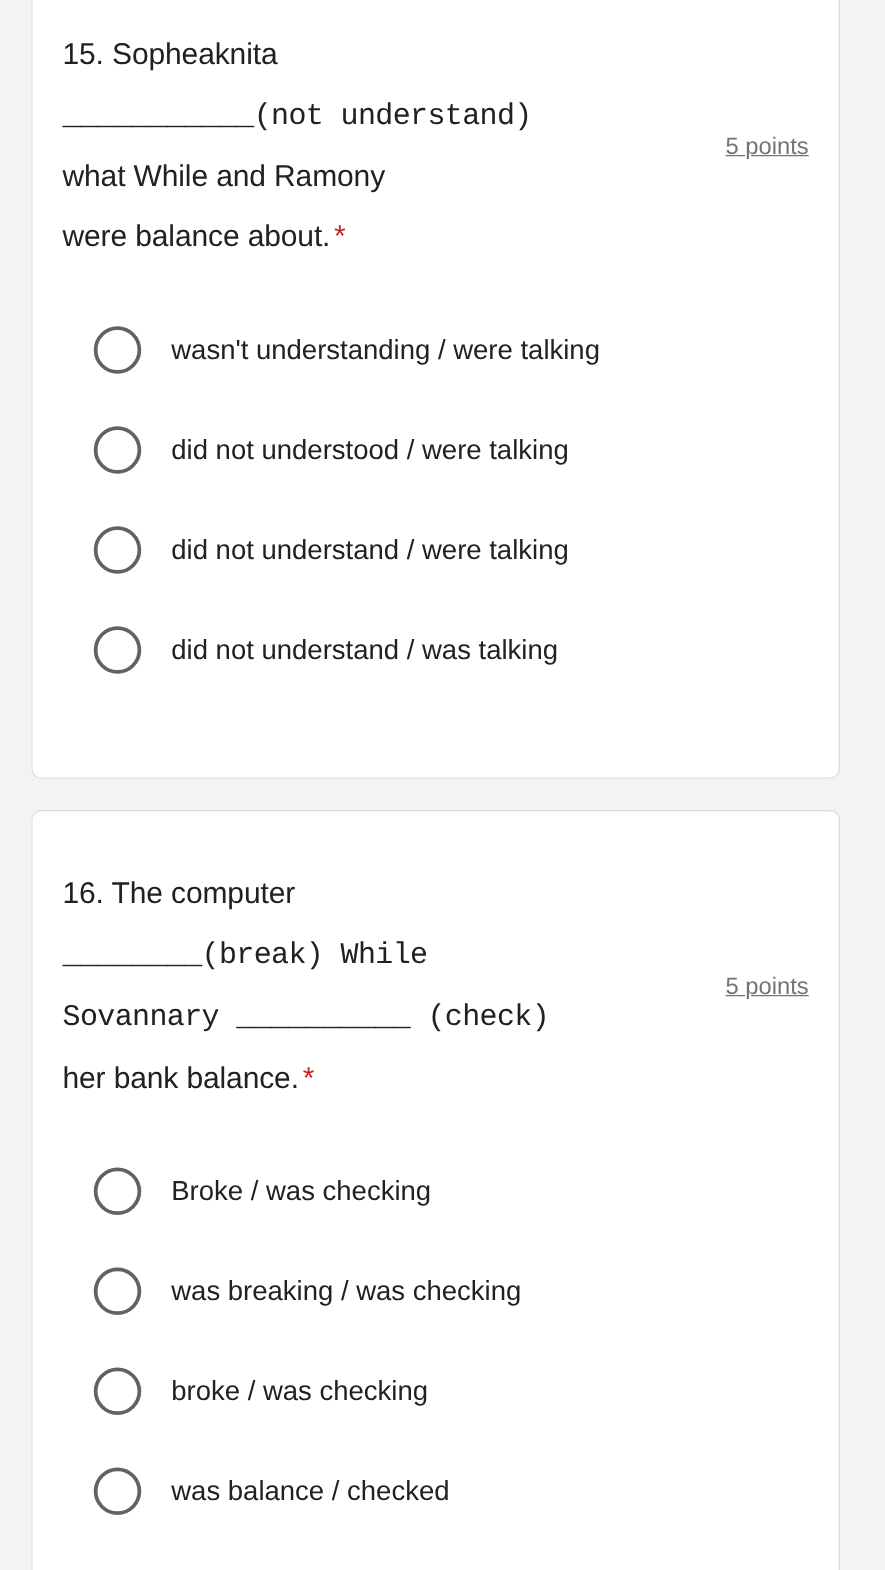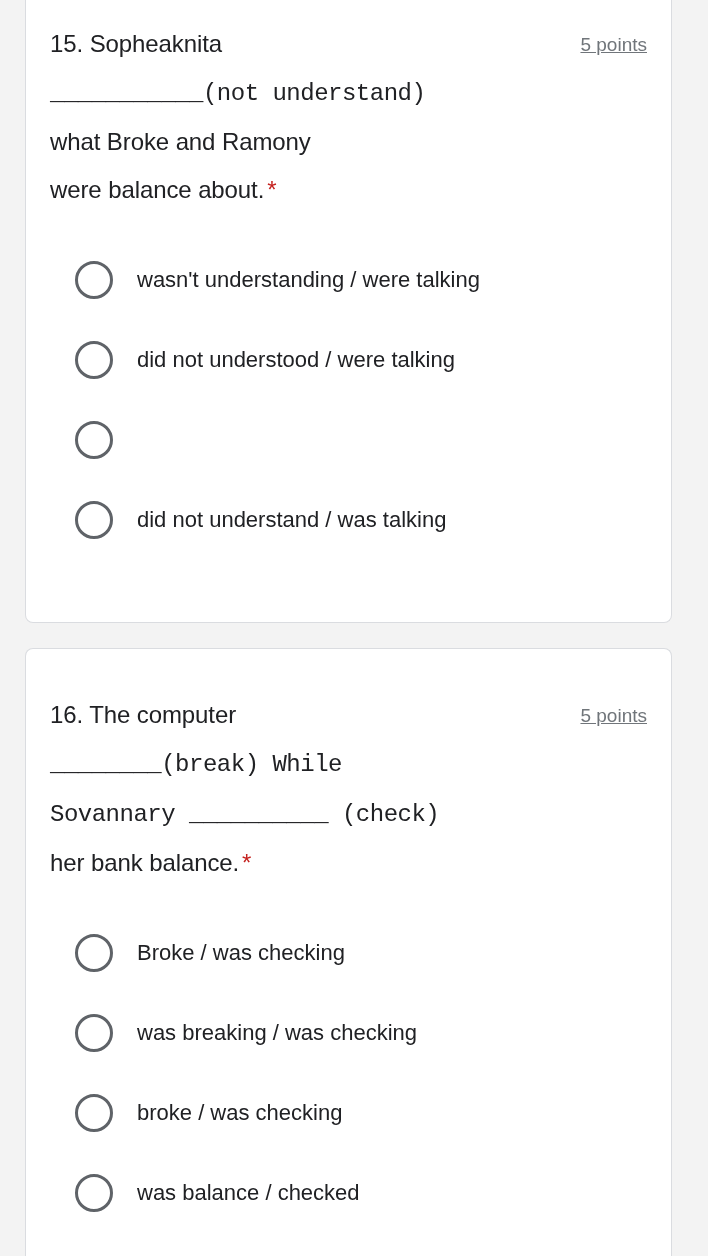--- a/index.html
+++ b/index.html
@@ -53,21 +53,21 @@
 
   .card-inner {
     padding: 0 24px;
   }
   .card-1 .card-inner { padding-top: 54px; }
   .card-2 .card-inner { padding-top: 42px; }
 
   
   .q-header {
     display: flex;
-    align-items: flex-start;
+    align-items: center;
     justify-content: space-between;
     gap: 12px;
   }
 
   .q-title {
     flex: 1 1 auto;
     font-size: 24px;
     line-height: 48px;
     color: #202124;
     font-weight: 400;
@@ -130,38 +130,39 @@
 </style>
 </head>
 <body>
 
 <div class="form-scroll">
 
   <section class="question-card card-1">
     <div class="card-inner">
 
       <div class="q-header">
-        <div class="q-title"><span>15. Sopheaknita</span><br><span class="blank">___________(not understand)</span><br><span>what Broke and Ramony</span><br><span>were balance about.</span><span class="q-required">*</span></div>
+        <div class="q-title"><span>15. Sopheaknita</span><br><span class="blank">___________(not understand)</span><br><span>what While and Ramony</span><br><span>were balance about.</span><span class="q-required">*</span></div>
         <div class="q-points">5 points</div>
       </div>
 
       <div class="options">
 
         <div class="option-row">
           <span class="radio-outer"></span>
           <span class="option-label">wasn't understanding / were talking</span>
         </div>
 
         <div class="option-row">
           <span class="radio-outer"></span>
           <span class="option-label">did not understood / were talking</span>
         </div>
 
         <div class="option-row">
           <span class="radio-outer"></span>
+          <span class="option-label">did not understand / were talking</span>
         </div>
 
         <div class="option-row">
           <span class="radio-outer"></span>
           <span class="option-label">did not understand / was talking</span>
         </div>
 
       </div>
     </div>
   </section>

